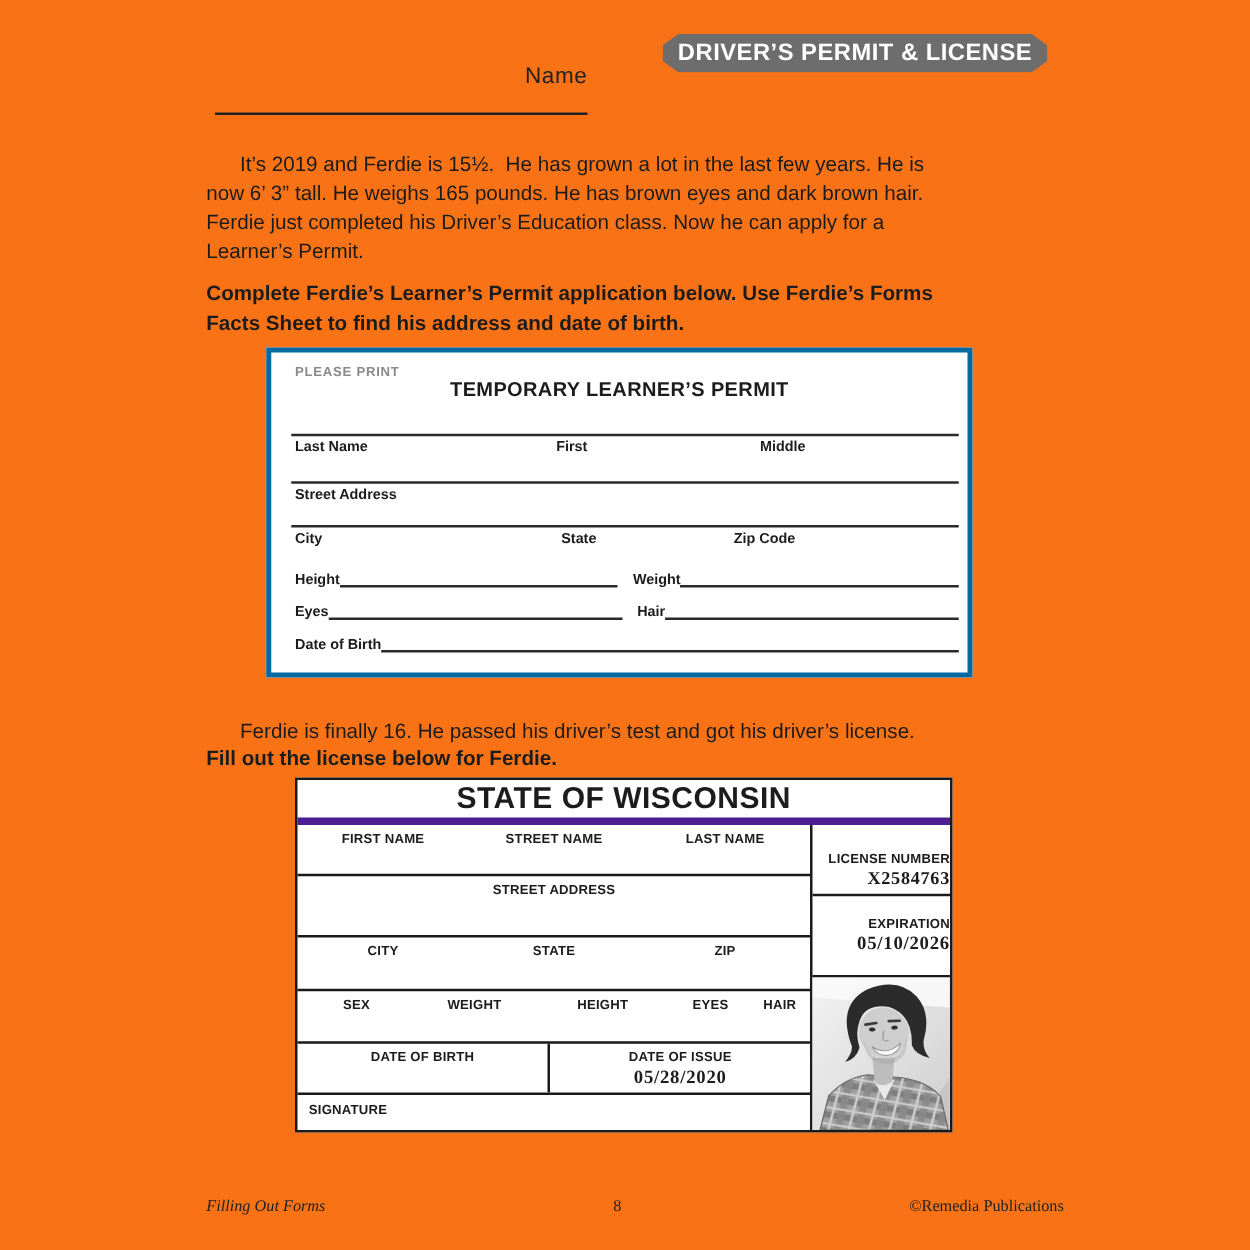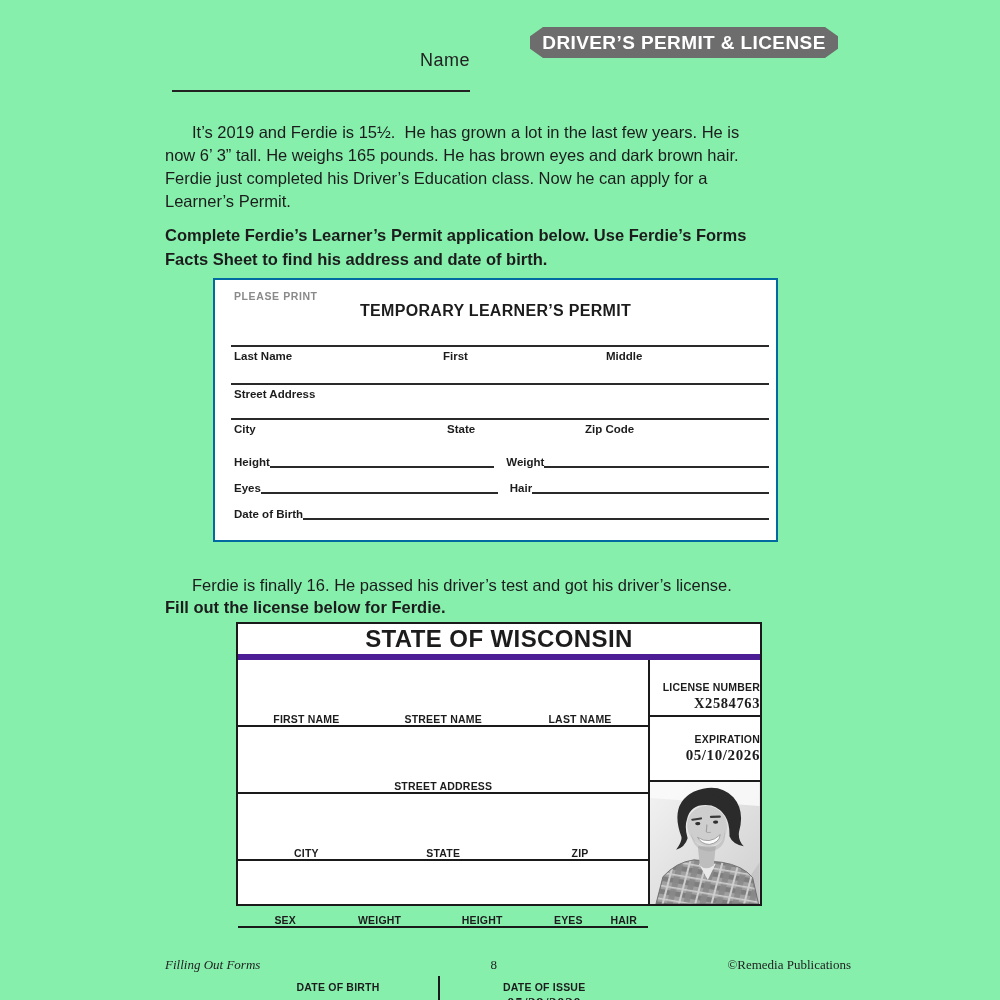--- a/index.html
+++ b/index.html
@@ -1,16 +1,16 @@
 <!DOCTYPE html>
 <html><head>
 <meta charset="utf-8">
 <style>
   html,body{margin:0;padding:0;background:#ffffff;}
-  .page{position:relative;width:1000px;height:1000px;background:#86efac;overflow:hidden;
+  .page{position:relative;width:1000px;height:1000px;background:#f97316;overflow:hidden;
         font-family:"Liberation Sans",sans-serif;color:#1c1c1c;}
 
   
   .banner{position:absolute;left:530px;top:27px;width:308px;height:31px;
           display:flex;align-items:center;justify-content:center;
           font-weight:bold;font-size:19px;letter-spacing:.4px;
           clip-path:polygon(13px 0,calc(100% - 13px) 0,100% 30%,100% 70%,calc(100% - 13px) 100%,13px 100%,0 70%,0 30%);}
 
   
   .name-row{position:absolute;left:165px;top:50px;display:flex;align-items:flex-end;flex-direction:column;}
@@ -23,21 +23,21 @@
              white-space:pre-wrap;}
   .intro{top:121px;text-indent:27px;}
   .bold{font-weight:bold;}
   .inst1{top:224px;line-height:23.5px;}
   .mid{top:574px;text-indent:27px;}
   .inst2{top:596px;}
   .note{top:914px;line-height:23.5px;width:690px;}
 
   
   .permit{position:absolute;left:213px;top:278px;width:565px;height:264px;
-          border:2px solid #0369a1;box-sizing:border-box;background:#fff;}
+          border:4px solid #0369a1;box-sizing:border-box;background:#fff;}
   .pp{position:absolute;left:19px;top:10px;font-size:10.5px;font-weight:bold;
       letter-spacing:.6px;color:#8a8a8a;}
   .permit-title{position:absolute;left:0;right:0;top:22px;text-align:center;
                 font-size:16px;font-weight:bold;letter-spacing:.3px;}
   .p-rule{position:absolute;left:16px;right:7px;border-top:2px solid #2a2a2a;height:0;}
   .p-label{position:absolute;font-size:11.5px;font-weight:bold;}
   .p-flexrow{position:absolute;left:19px;right:7px;display:flex;align-items:flex-end;
              font-size:11.5px;font-weight:bold;height:16px;}
   .fill-line{flex:1;border-bottom:2px solid #2a2a2a;height:12px;}
   .gap{width:12px;}
@@ -46,21 +46,21 @@
   .license{position:absolute;left:236px;top:622px;width:526px;height:284px;
            border:2px solid #1a1a1a;box-sizing:border-box;background:#fff;}
   .lic-title{height:36px;border-bottom:6px solid #4c1d95;box-sizing:border-box;
              display:flex;align-items:center;justify-content:center;
              font-size:24px;font-weight:bold;letter-spacing:.4px;}
   .lic-body{display:flex;height:244px;}
   .lic-left{width:412px;display:flex;flex-direction:column;}
   .lic-right{width:110px;border-left:2px solid #1a1a1a;box-sizing:content-box;
              display:flex;flex-direction:column;}
   .lrow{box-sizing:border-box;border-bottom:2px solid #1a1a1a;padding-top:5px;
-        font-size:10.5px;font-weight:bold;letter-spacing:.2px;margin-top:48px;}
+        font-size:10.5px;font-weight:bold;letter-spacing:.2px;}
   .lr-names{height:41px;display:flex;}
   .lr-addr{height:49px;text-align:center;}
   .lr-city{height:43px;display:flex;}
   .lr-sex{height:42px;display:flex;}
   .lr-dob{height:41px;display:flex;padding-top:0;}
   .lr-sig{height:26px;border-bottom:none;padding:6px 0 0 9px;text-align:left;}
   .third{flex:1;text-align:center;}
   .sexcell{text-align:center;}
   .dob-cell{width:202px;border-right:2px solid #1a1a1a;box-sizing:border-box;
             text-align:center;padding-top:5px;}

